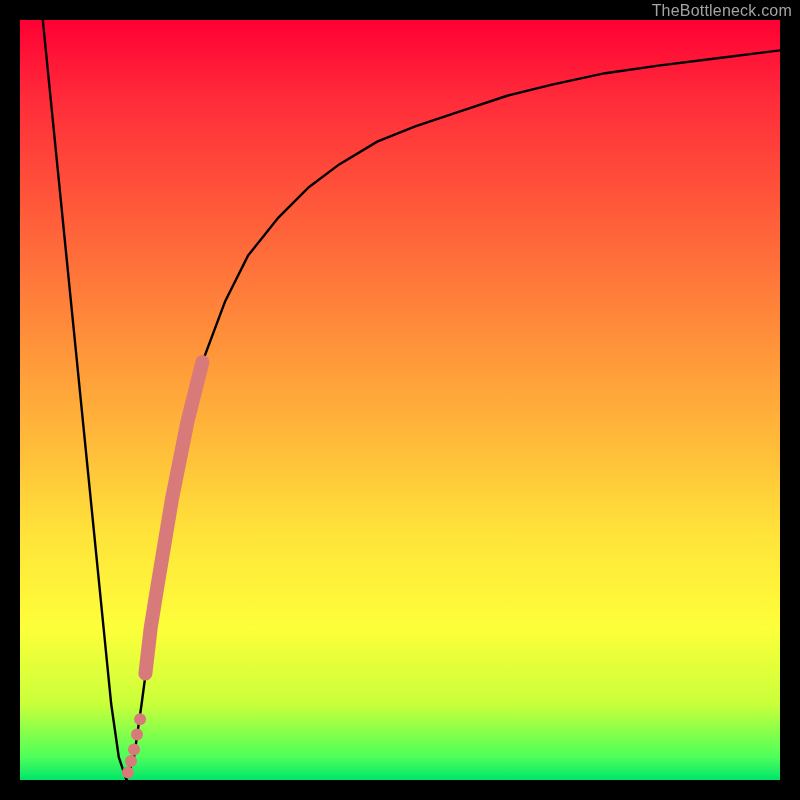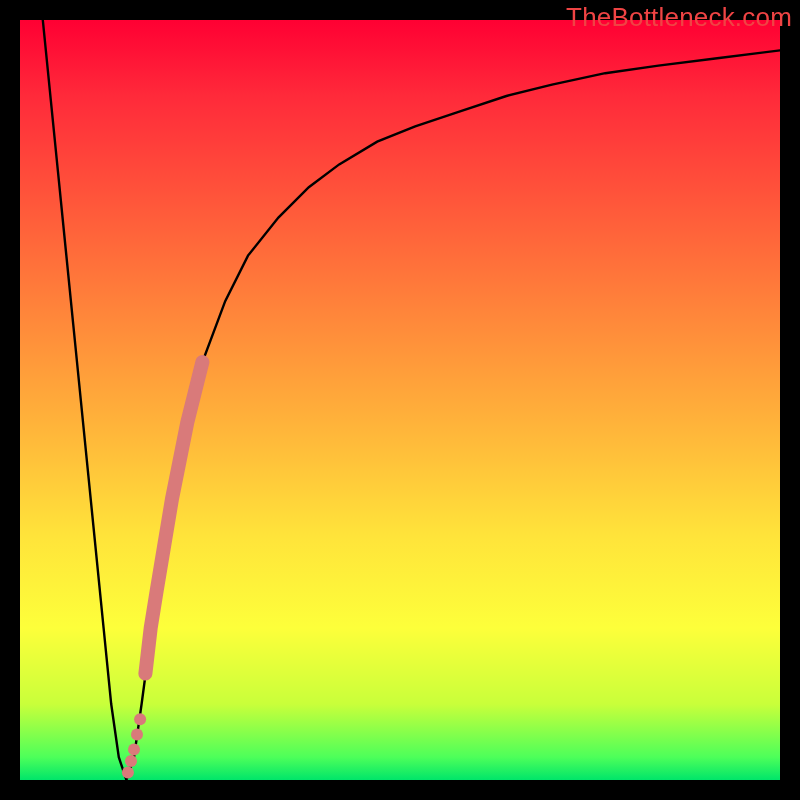--- a/index.html
+++ b/index.html
@@ -34,22 +34,22 @@
       #c9ff3a 90%,
       #4dff5a 97%,
       #00e56a 100%
     );
   }
   .watermark {
     position: absolute;
     top: 2px;
     right: 8px;
     font-family: Arial, Helvetica, sans-serif;
-    font-size: 26px;
-    color: #ef4444;
+    font-size: 16px;
+    color: #a3a3a3;
     letter-spacing: 0.2px;
     user-select: none;
   }
   svg.curve {
     position: absolute;
     inset: 0;
     width: 760px;
     height: 760px;
     overflow: visible;
   }

